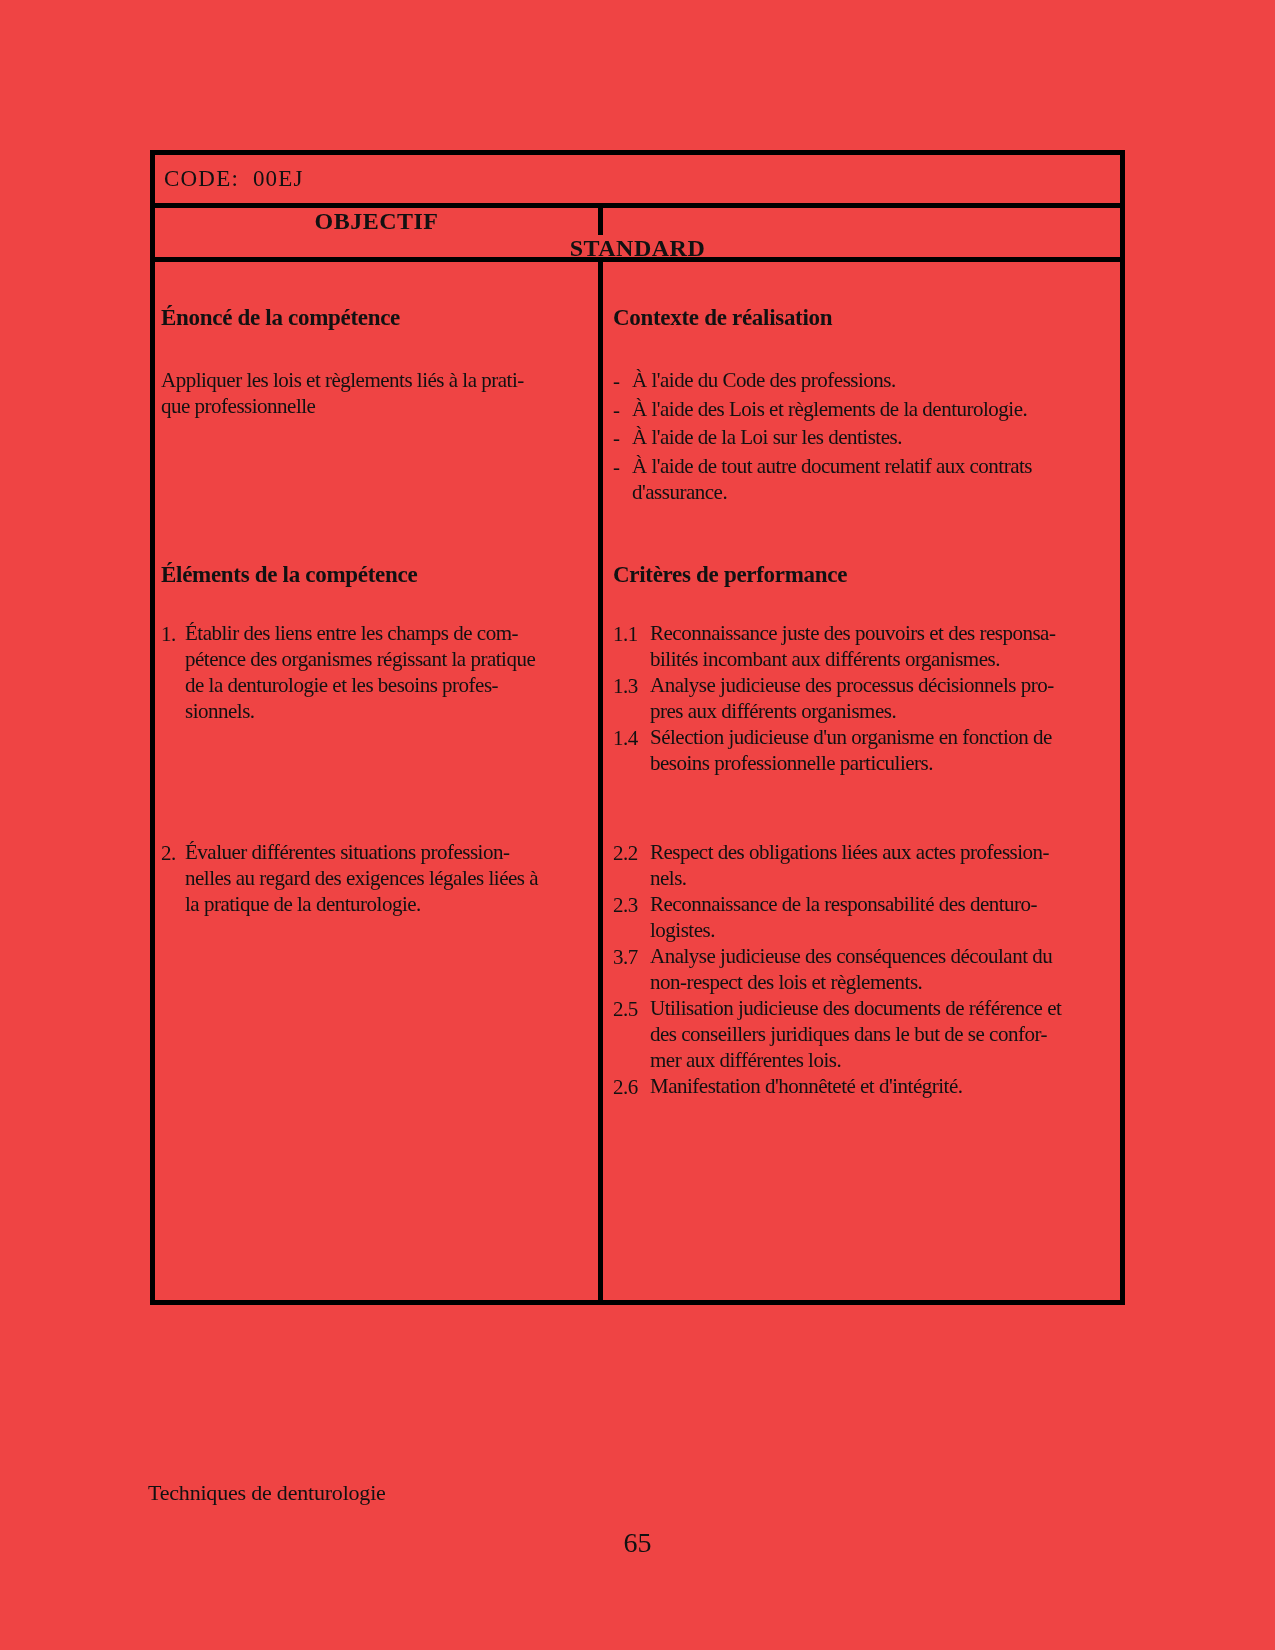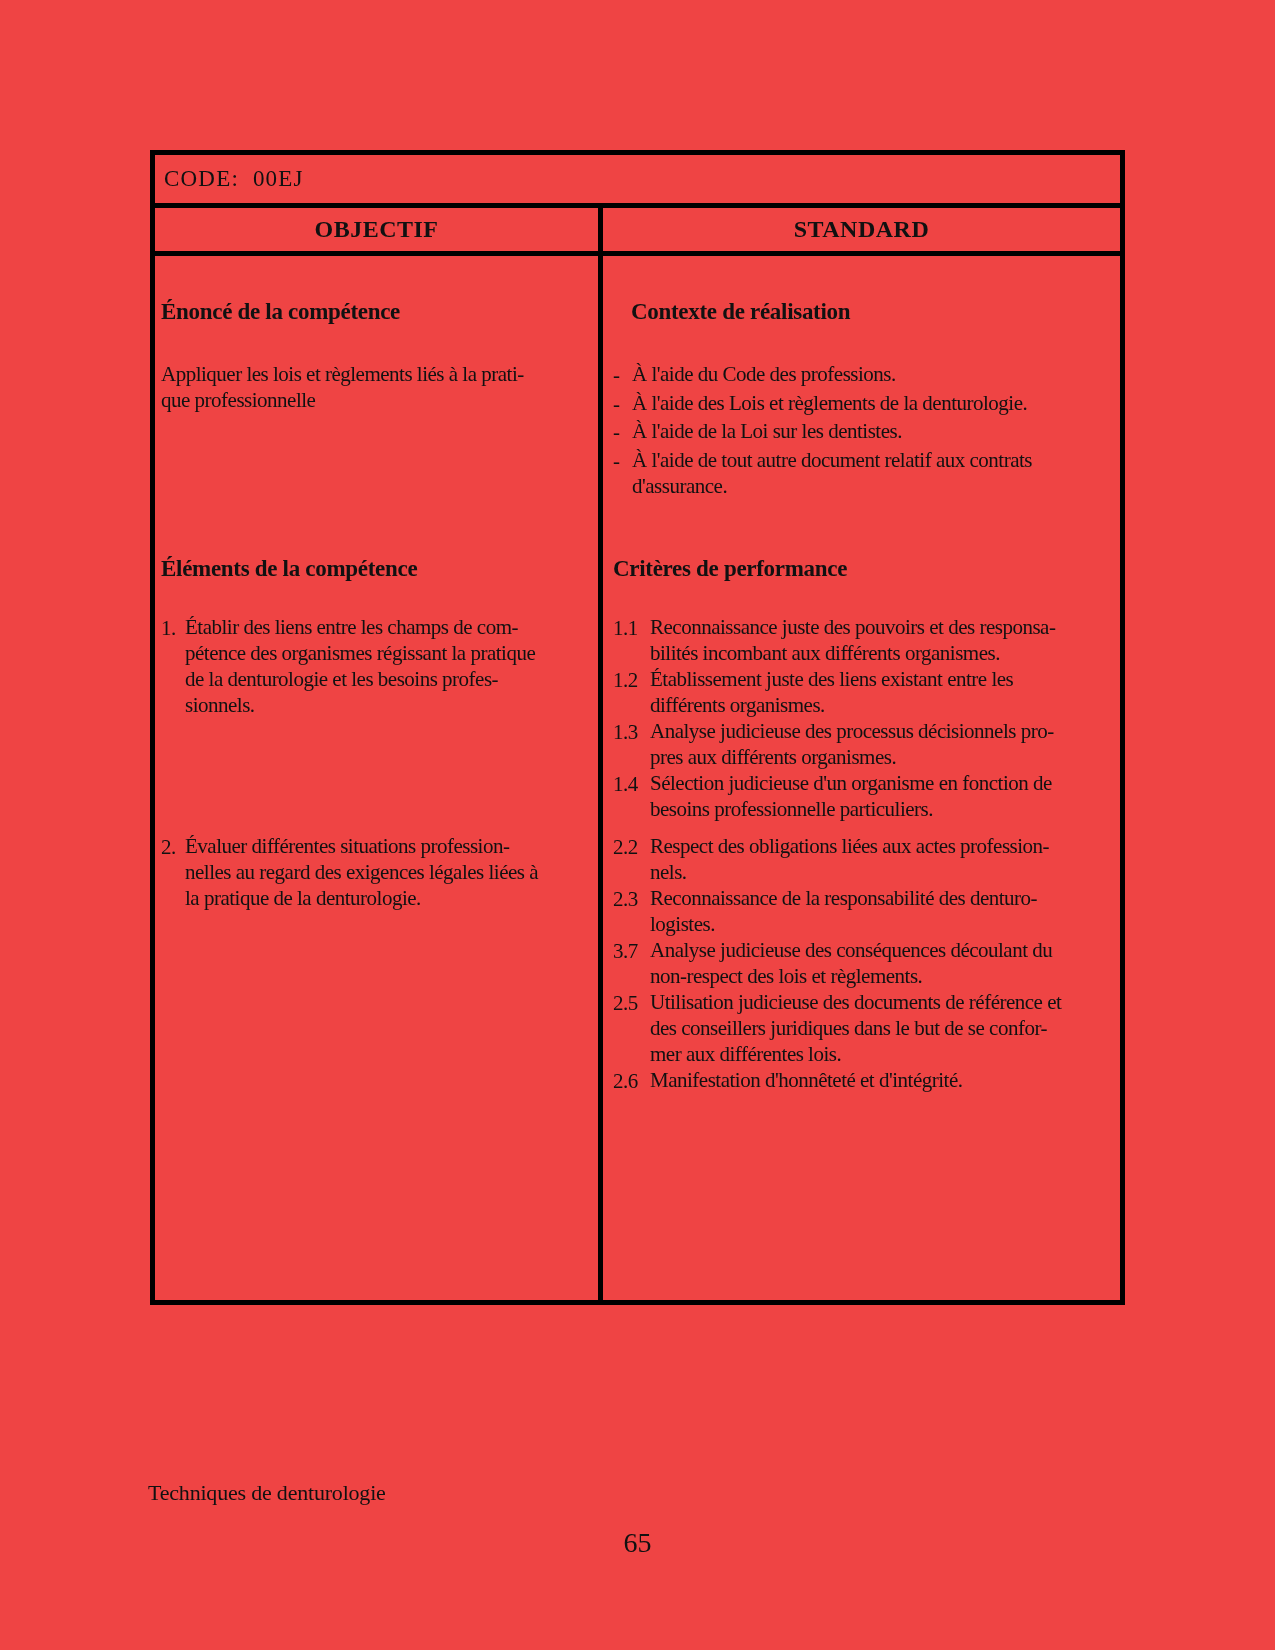--- a/index.html
+++ b/index.html
@@ -32,24 +32,25 @@
     border-bottom: 5px solid #000000;
     display: flex;
     align-items: center;
     padding-left: 9px;
     font-size: 23px;
     letter-spacing: 1.2px;
     white-space: pre;
     box-sizing: border-box;
   }
   .head-row {
-    height: 48px;
+    height: 54px;
     border-bottom: 5px solid #000000;
     display: flex;
     box-sizing: border-box;
+    flex-direction: column;
   }
   .head-cell {
     display: flex;
     align-items: center;
     justify-content: center;
     font-weight: bold;
     font-size: 24px;
     letter-spacing: 0.5px;
     box-sizing: border-box;
   }
@@ -102,21 +103,21 @@
   .marker.num-right { width: 37px; }
 
   
   .pos-heading-1 { top: 43px;  left: 6px; }
   .pos-para-1    { top: 105px; left: 6px; }
   .pos-heading-2 { top: 300px; left: 6px; }
   .pos-item-1    { top: 358px; left: 6px; }
   .pos-item-2    { top: 577px; left: 6px; }
 
   
-  .pos-r-heading-1 { top: 43px;  left: 10px; margin-left: 18px; }
+  .pos-r-heading-1 { top: 43px;  left: 10px; }
   .pos-r-list-1    { top: 105px; left: 10px; }
   .pos-r-heading-2 { top: 300px; left: 10px; }
   .pos-r-group-1   { top: 358px; left: 10px; }
   .pos-r-group-2   { top: 577px; left: 10px; }
 
   .footer-label {
     position: absolute;
     left: 148px;
     top: 1480px;
     font-size: 22px;
@@ -205,25 +206,20 @@
 
         <div class="block col-heading pos-r-heading-2">Critères de performance</div>
 
         <div class="block pos-r-group-1">
           <div class="list-item">
             <span class="marker num-right">1.1</span>
             <span class="bodytext pre">Reconnaissance juste des pouvoirs et des responsa-
 bilités incombant aux différents organismes.</span>
           </div>
           <div class="list-item">
-            <span class="marker num-right">1.2</span>
-            <span class="bodytext pre">Établissement juste des liens existant entre les
-différents organismes.</span>
-          </div>
-          <div class="list-item">
             <span class="marker num-right">1.3</span>
             <span class="bodytext pre">Analyse judicieuse des processus décisionnels pro-
 pres aux différents organismes.</span>
           </div>
           <div class="list-item">
             <span class="marker num-right">1.4</span>
             <span class="bodytext pre">Sélection judicieuse d'un organisme en fonction de
 besoins professionnelle particuliers.</span>
           </div>
         </div>

